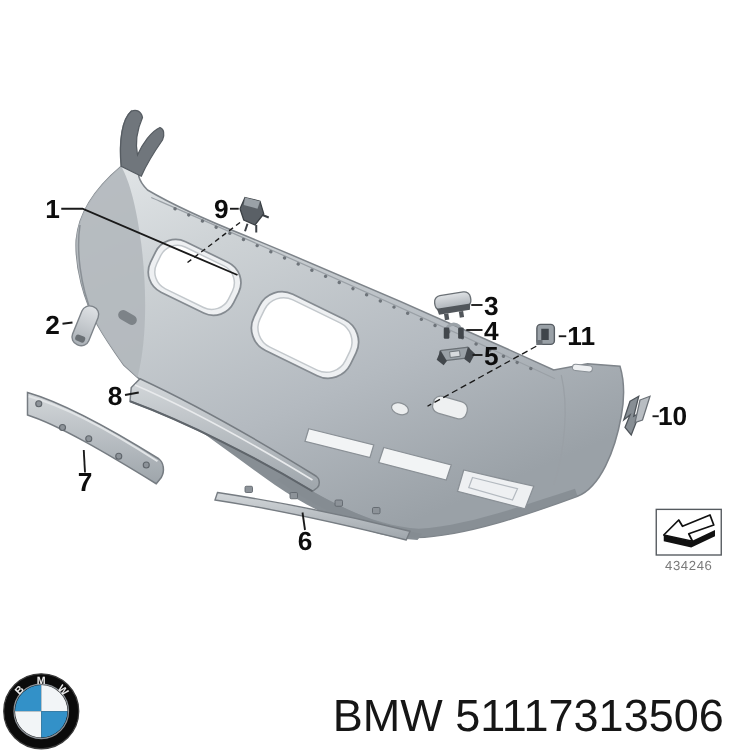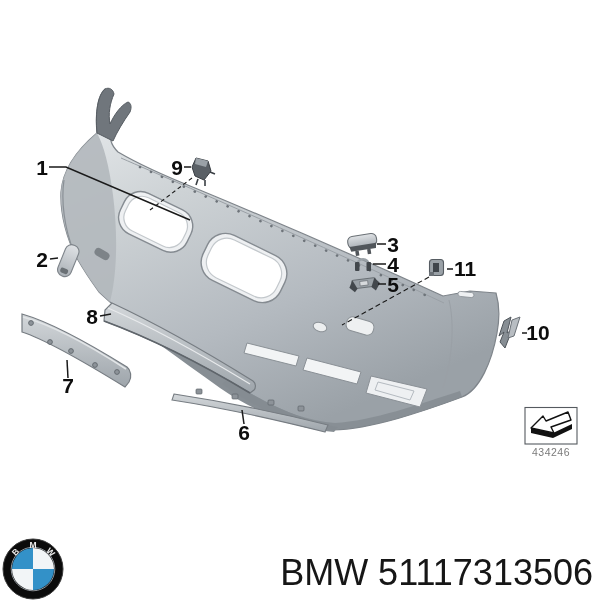--- a/index.html
+++ b/index.html
@@ -1,21 +1,21 @@
 <!DOCTYPE html>
 <html><head>
 <meta charset="utf-8">
 <style>
   html,body{margin:0;padding:0;background:#fff;}
   .canvas{position:relative;width:600px;height:600px;background:#ffffff;overflow:hidden;
           font-family:"Liberation Sans",sans-serif;}
   .diagram-svg{position:absolute;left:0;top:0;}
   .callout-text{font-family:"Liberation Sans",sans-serif;font-size:21px;font-weight:bold;fill:#0d0d0d;}
   .ref-code-text{font-family:"Liberation Sans",sans-serif;font-size:10.5px;fill:#7a7a7a;letter-spacing:.5px;}
-  .part-number{position:absolute;right:7px;top:552px;font-size:36px;font-weight:400;color:#161616;
+  .part-number{position:absolute;right:21px;top:552px;font-size:36px;font-weight:400;color:#161616;
                font-family:"Liberation Sans",sans-serif;white-space:nowrap;}
   .brand-logo{position:absolute;left:2px;top:538px;}
   .logo-letter{font-family:"Liberation Sans",sans-serif;font-size:8.5px;font-weight:bold;fill:#ececec;}
 </style>
 </head>
 <body>
 
 <div class="canvas">
 
   <svg class="diagram-svg" width="600" height="600" viewBox="0 0 600 600">

